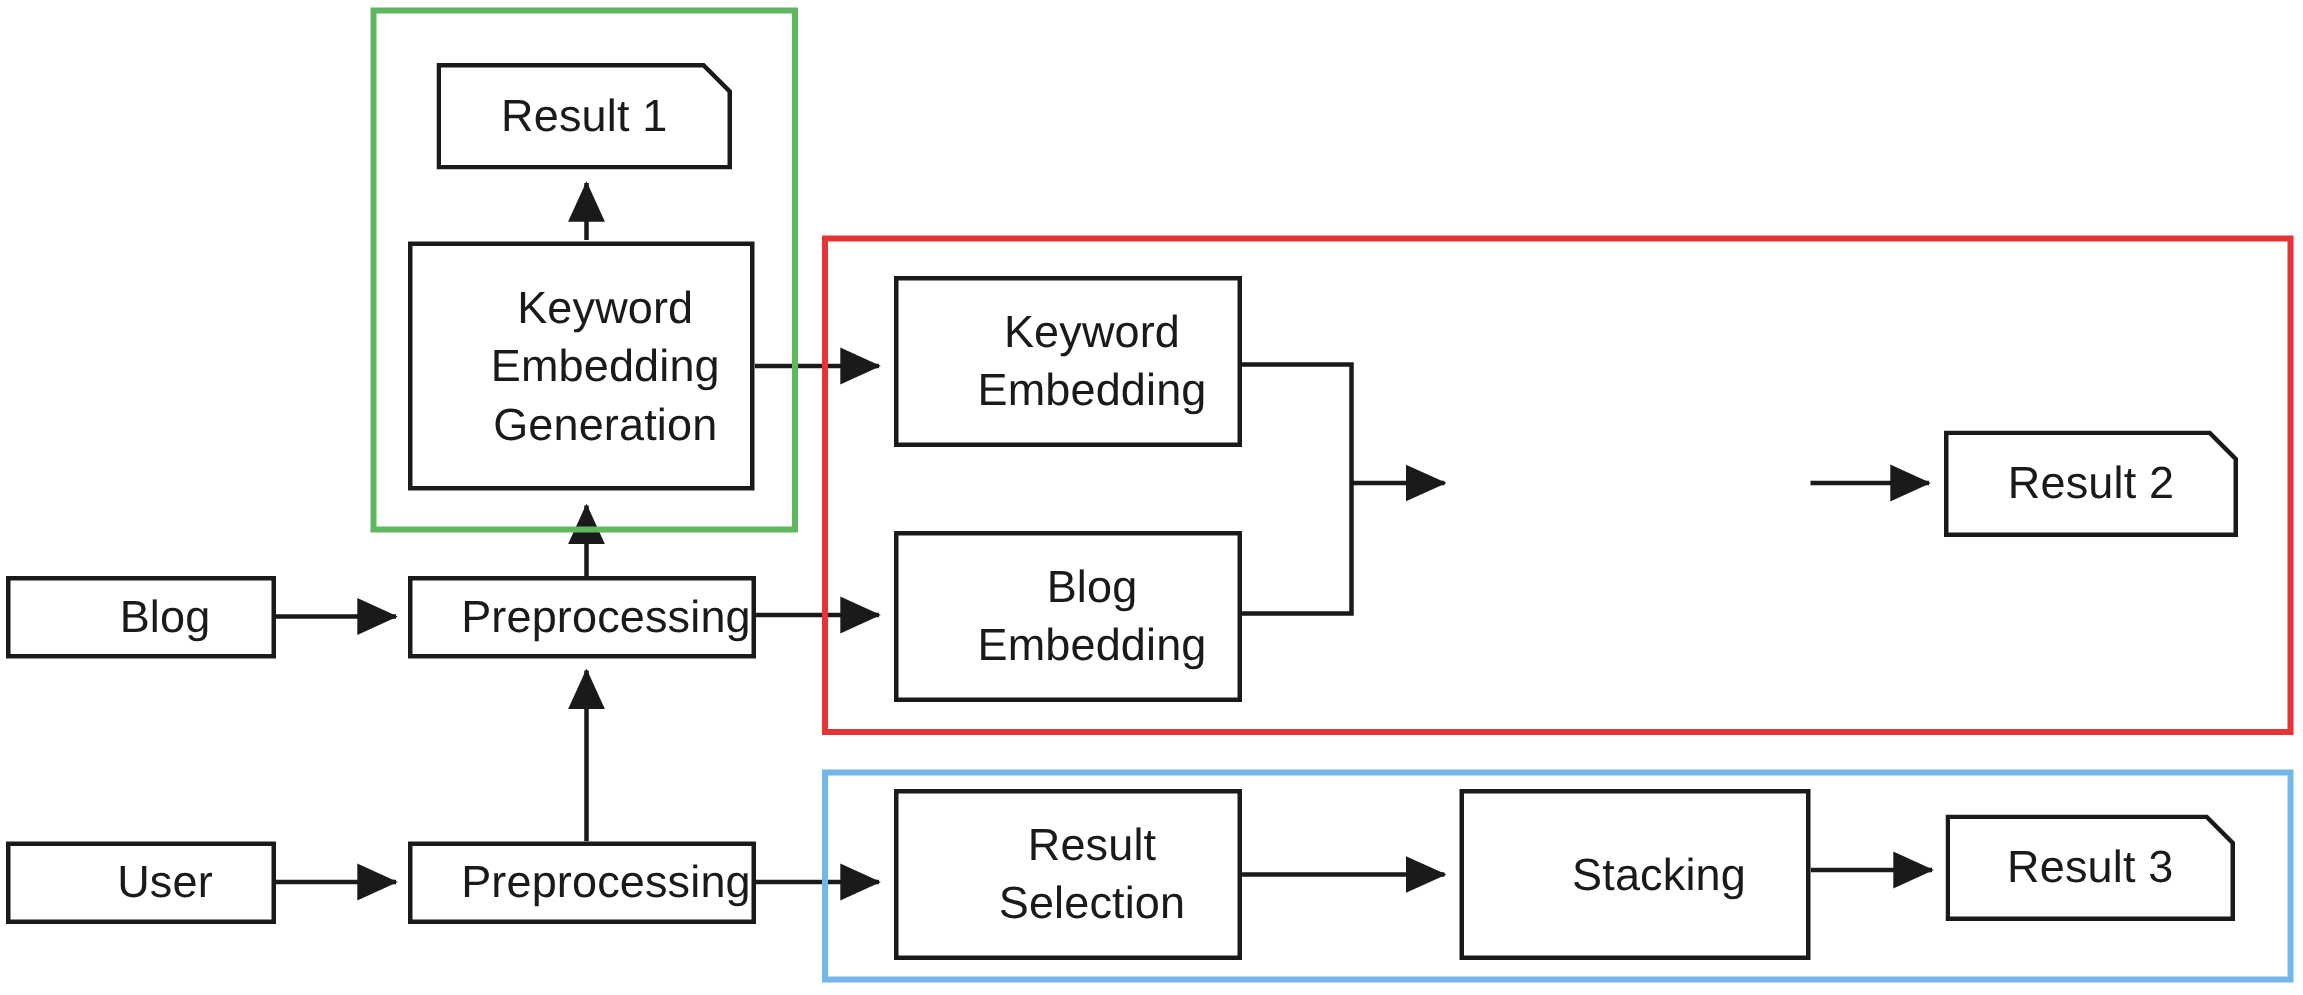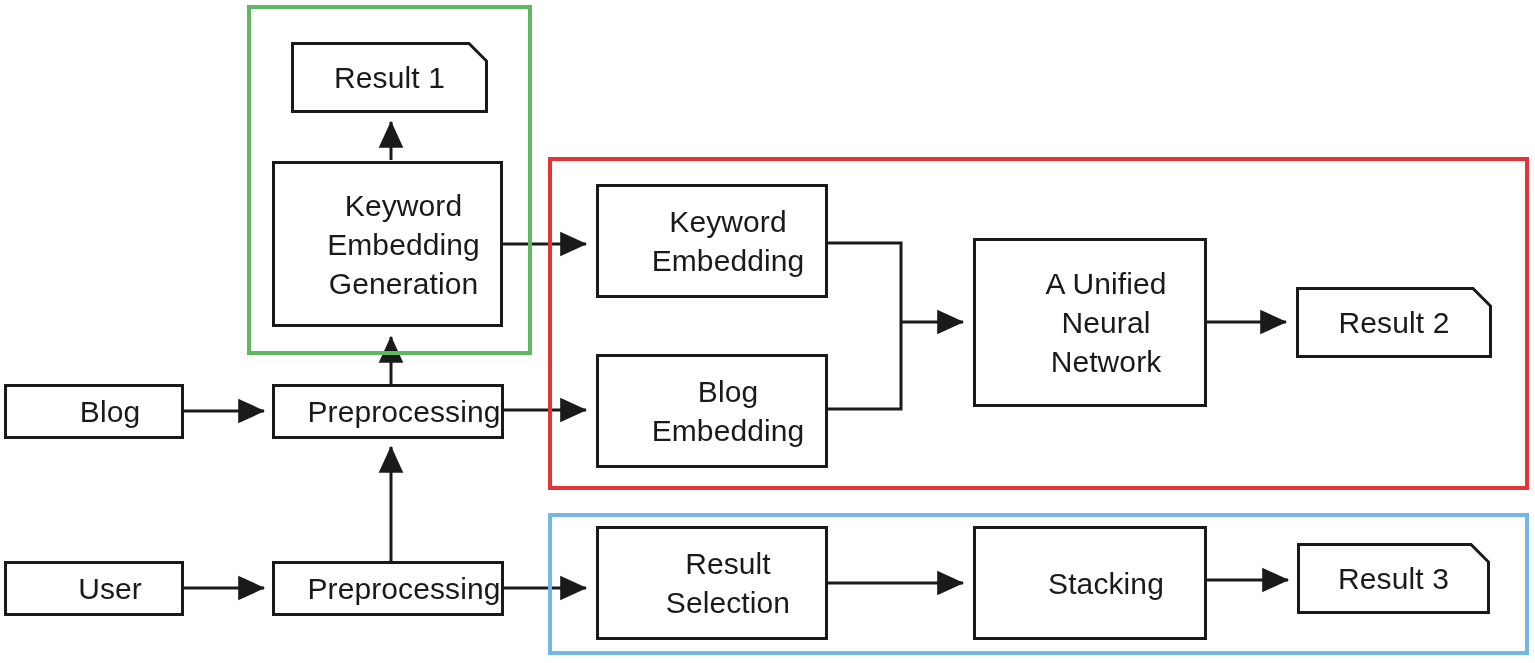--- a/index.html
+++ b/index.html
@@ -154,25 +154,20 @@
   <div class="node" style="left:596px; top:184px; width:232px; height:114px;">
     <span class="line">Keyword</span>
     <span class="line">Embedding</span>
   </div>
 
   <div class="node" style="left:596px; top:354px; width:232px; height:114px;">
     <span class="line">Blog</span>
     <span class="line">Embedding</span>
   </div>
 
-  <div class="node" style="left:973px; top:238px; width:234px; height:169px;">
-    <span class="line">A Unified</span>
-    <span class="line">Neural</span>
-    <span class="line">Network</span>
-  </div>
 
   <div class="node doc" style="left:1296px; top:287px; width:196px; height:71px;border-radius:18px;">
     <svg class="doc-svg" viewBox="0 0 196 71" preserveAspectRatio="none">
       <path d="M1.5,1.5 L177,1.5 L194.5,19 L194.5,69.5 L1.5,69.5 Z" fill="#ffffff" stroke="#1a1a1a" stroke-width="3" vector-effect="non-scaling-stroke"></path>
     </svg>
     <span class="doc-text line">Result 2</span>
   </div>
 
   <div class="node" style="left:596px; top:526px; width:232px; height:114px;">
     <span class="line">Result</span>

